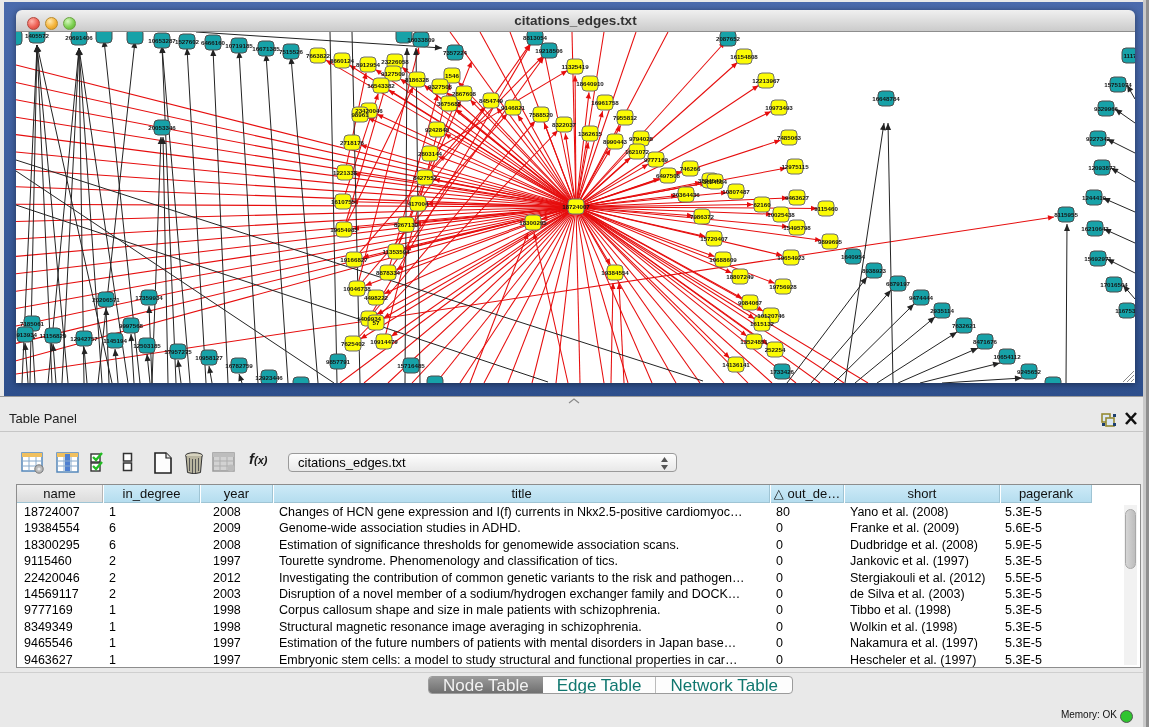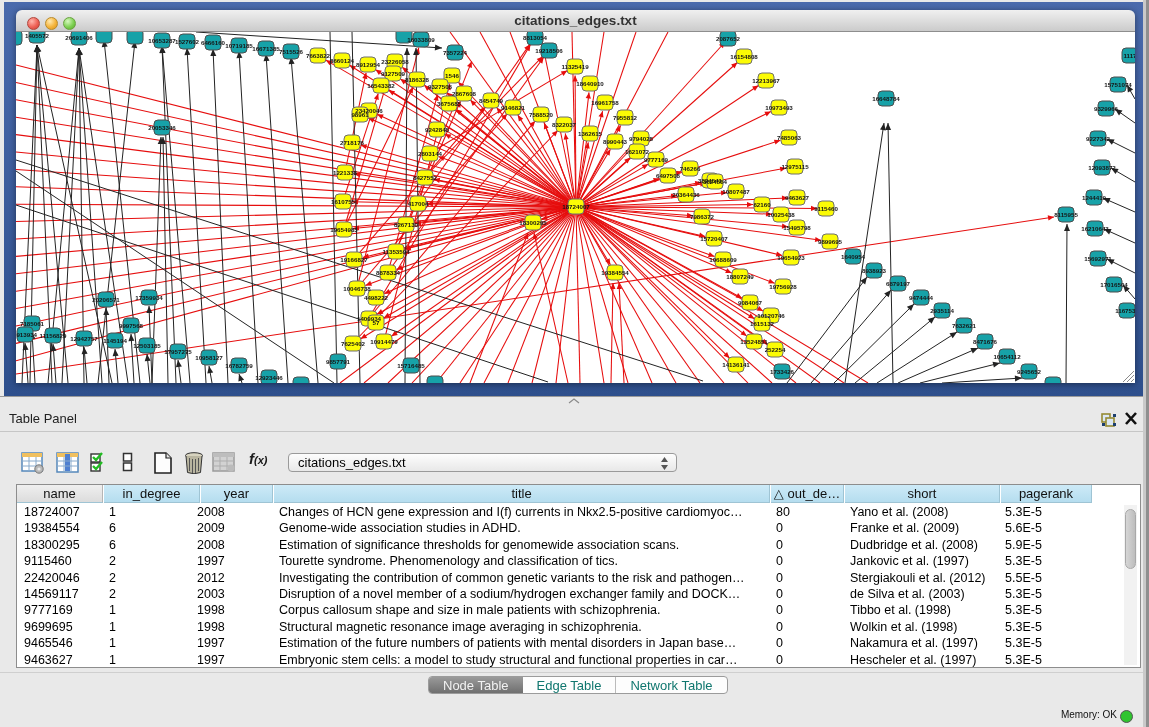--- a/index.html
+++ b/index.html
@@ -11,22 +11,22 @@
 .content{left:0;top:22px;width:1119px;height:351px;background:#fff;overflow:hidden}
 .rstrip1{left:1143px;top:0;width:3px;height:727px;background:#c9c9c9}
 .rstrip2{left:1146px;top:0;width:3px;height:727px;background:#8f8f8f}
 .panel{left:0;top:396px;width:1143px;height:331px;background:#e9e9e9;border-top:1px solid #9a9a9a}
 .ptitle{position:absolute;left:9px;top:14px;font-size:13px;color:#222}
 .psep{position:absolute;left:0;top:34px;width:1143px;border-top:1px solid #c6c6c6}
 .tbl{position:absolute;left:16px;top:87px;width:1125px;height:184px;background:#fff;border:1px solid #8d8d8d}
 .thead{position:absolute;left:0;top:0;height:18px;font-size:13px;color:#111;text-align:center;line-height:18px;background:linear-gradient(#cdeaf7,#b5ddef);border-right:1px solid #9fc4d4;border-bottom:1px solid #9fc4d4}
 .tr{position:absolute;left:0;width:1100px;height:16px;font-size:12.5px;color:#000;line-height:16px;white-space:nowrap}
 .tr span{position:absolute;top:0}
-.c1{left:7px}.c2{left:92px}.c3{left:180px}.c4{left:262px}.c5{left:759px}.c6{left:833px}.c7{left:988px}
-.tabs{position:absolute;left:428px;top:279px;height:18px;display:flex;border:1px solid #9b9b9b;border-radius:4px;overflow:hidden;background:#fdfdfd;font-size:13px;line-height:17px}
+.c1{left:7px}.c2{left:92px}.c3{left:196px}.c4{left:262px}.c5{left:759px}.c6{left:833px}.c7{left:988px}
+.tabs{position:absolute;left:428px;top:279px;height:18px;display:flex;border:1px solid #9b9b9b;border-radius:4px;overflow:hidden;background:#fdfdfd;font-size:17px;line-height:17px}
 .tabs div{padding:0 14px;color:#0f766e}
 .tabs .sel{background:linear-gradient(#9a9a9a,#6f6f6f);color:#f2f2f2}
 .tabs .sep{padding:0;width:1px;background:#bbb}
 .mem{position:absolute;right:26px;top:312px;font-size:10px;color:#111}
 .dot{position:absolute;right:10px;top:313px;width:13px;height:13px;border-radius:50%;background:#2fc42f;border:1px solid #555}
 .ico{position:absolute;top:55px}
 .combo{position:absolute;left:288px;top:56px;width:389px;height:19px;border:1px solid #9a9a9a;border-radius:4px;background:linear-gradient(#fdfdfd,#e8e8e8);font-size:13px;line-height:18px;padding-left:9px;color:#000}
 </style></head><body>
 <div class="abs blue"></div>
 <div class="abs rstrip1"></div>
@@ -796,21 +796,21 @@
 <div class="tr" style="top:98.4px">
           <span class="c1">9777169</span>
           <span class="c2">1</span>
           <span class="c3">1998</span>
           <span class="c4">Corpus callosum shape and size in male patients with schizophrenia.</span>
           <span class="c5">0</span>
           <span class="c6">Tibbo et al. (1998)</span>
           <span class="c7">5.3E-5</span>
         </div>
 <div class="tr" style="top:114.80000000000001px">
-          <span class="c1">9699695</span>
+          <span class="c1">8349349</span>
           <span class="c2">1</span>
           <span class="c3">1998</span>
           <span class="c4">Structural magnetic resonance image averaging in schizophrenia.</span>
           <span class="c5">0</span>
           <span class="c6">Wolkin et al. (1998)</span>
           <span class="c7">5.3E-5</span>
         </div>
 <div class="tr" style="top:131.20000000000002px">
           <span class="c1">9465546</span>
           <span class="c2">1</span>

